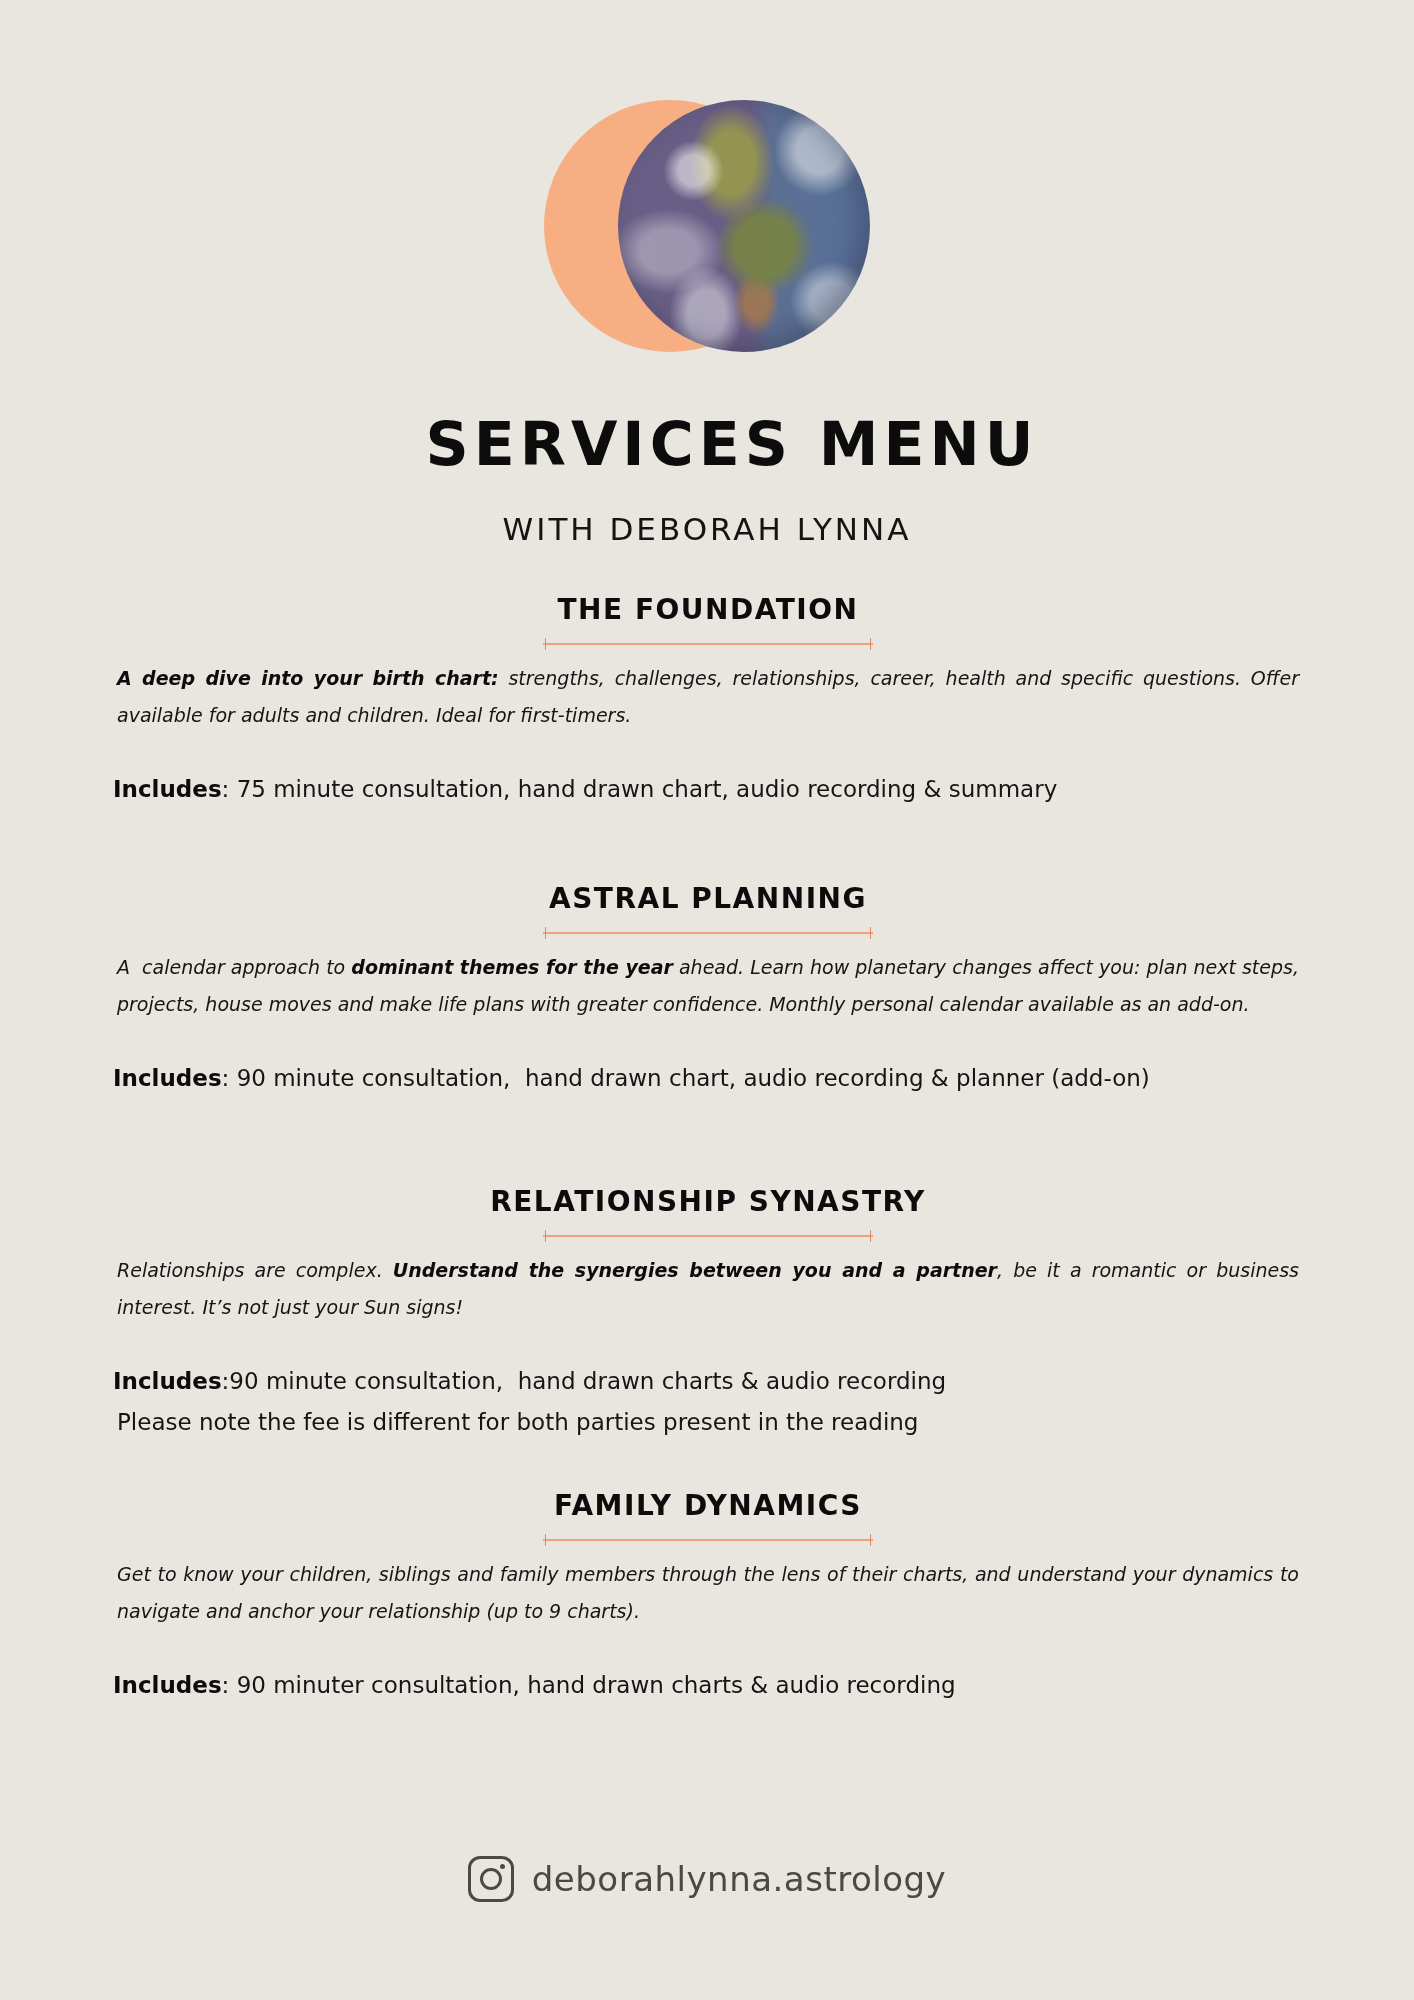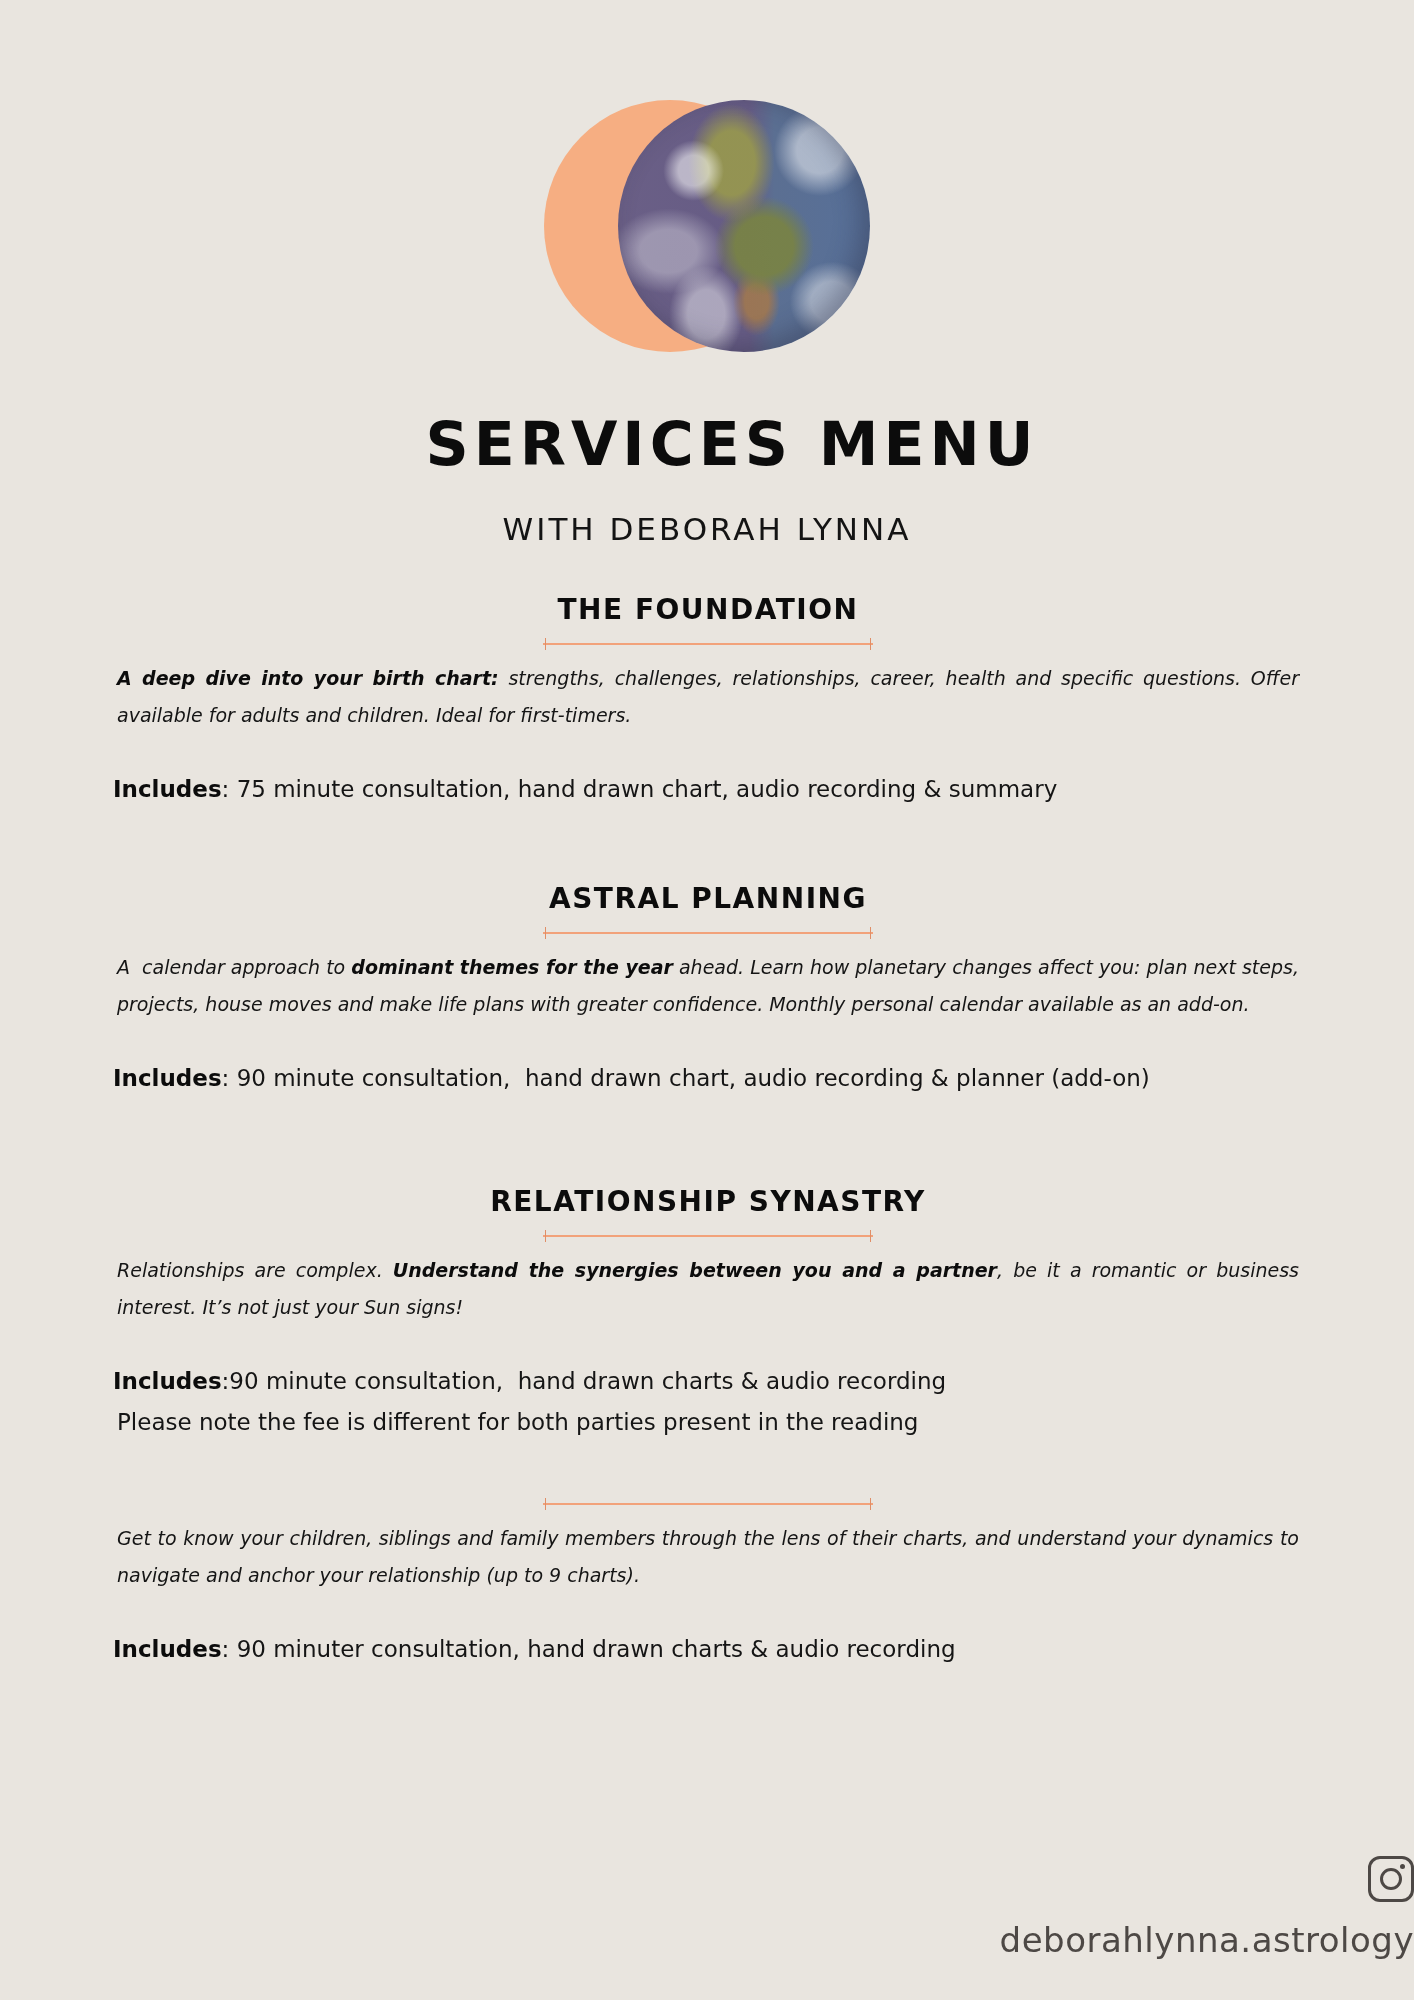--- a/index.html
+++ b/index.html
@@ -143,23 +143,22 @@
       color: #151515;
       font-family: "DejaVu Sans", sans-serif;
     }
     .footer {
       position: absolute;
       left: 0;
       width: 1414px;
       top: 1856px;
       display: flex;
       justify-content: center;
-      align-items: flex-end;
+      align-items: center;
       gap: 18px;
-      flex-direction: column;
     }
     .ig-icon {
       width: 46px;
       height: 46px;
       border: 3px solid #4d4845;
       border-radius: 12px;
       box-sizing: border-box;
       position: relative;
     }
     .ig-icon .lens {
@@ -227,20 +226,21 @@
     <div class="line"></div>
       <div class="tick l"></div>
       <div class="tick r"></div>
   </div>
   <p class="desc"><span>Relationships are complex. </span><b>Understand the synergies between you and a partner</b><span>, be it a romantic or business interest. It’s not just your Sun signs!</span></p>
   <p class="includes"><b>Includes</b><span style="white-space:pre-wrap;">:90 minute consultation,  hand drawn charts &amp; audio recording</span></p>
   <p class="note">Please note the fee is different for both parties present in the reading</p>
 </div>
 
 <div class="section" style="top:1488px;">
+  <h2>FAMILY DYNAMICS</h2>
   <div class="divider">
     <div class="line"></div>
       <div class="tick l"></div>
       <div class="tick r"></div>
   </div>
   <p class="desc">Get to know your children, siblings and family members through the lens of their charts, and understand your dynamics to navigate and anchor your relationship (up to 9 charts).</p>
   <p class="includes"><b>Includes</b><span>: 90 minuter consultation, hand drawn charts &amp; audio recording</span></p>
 </div>
 
 <div class="footer">

